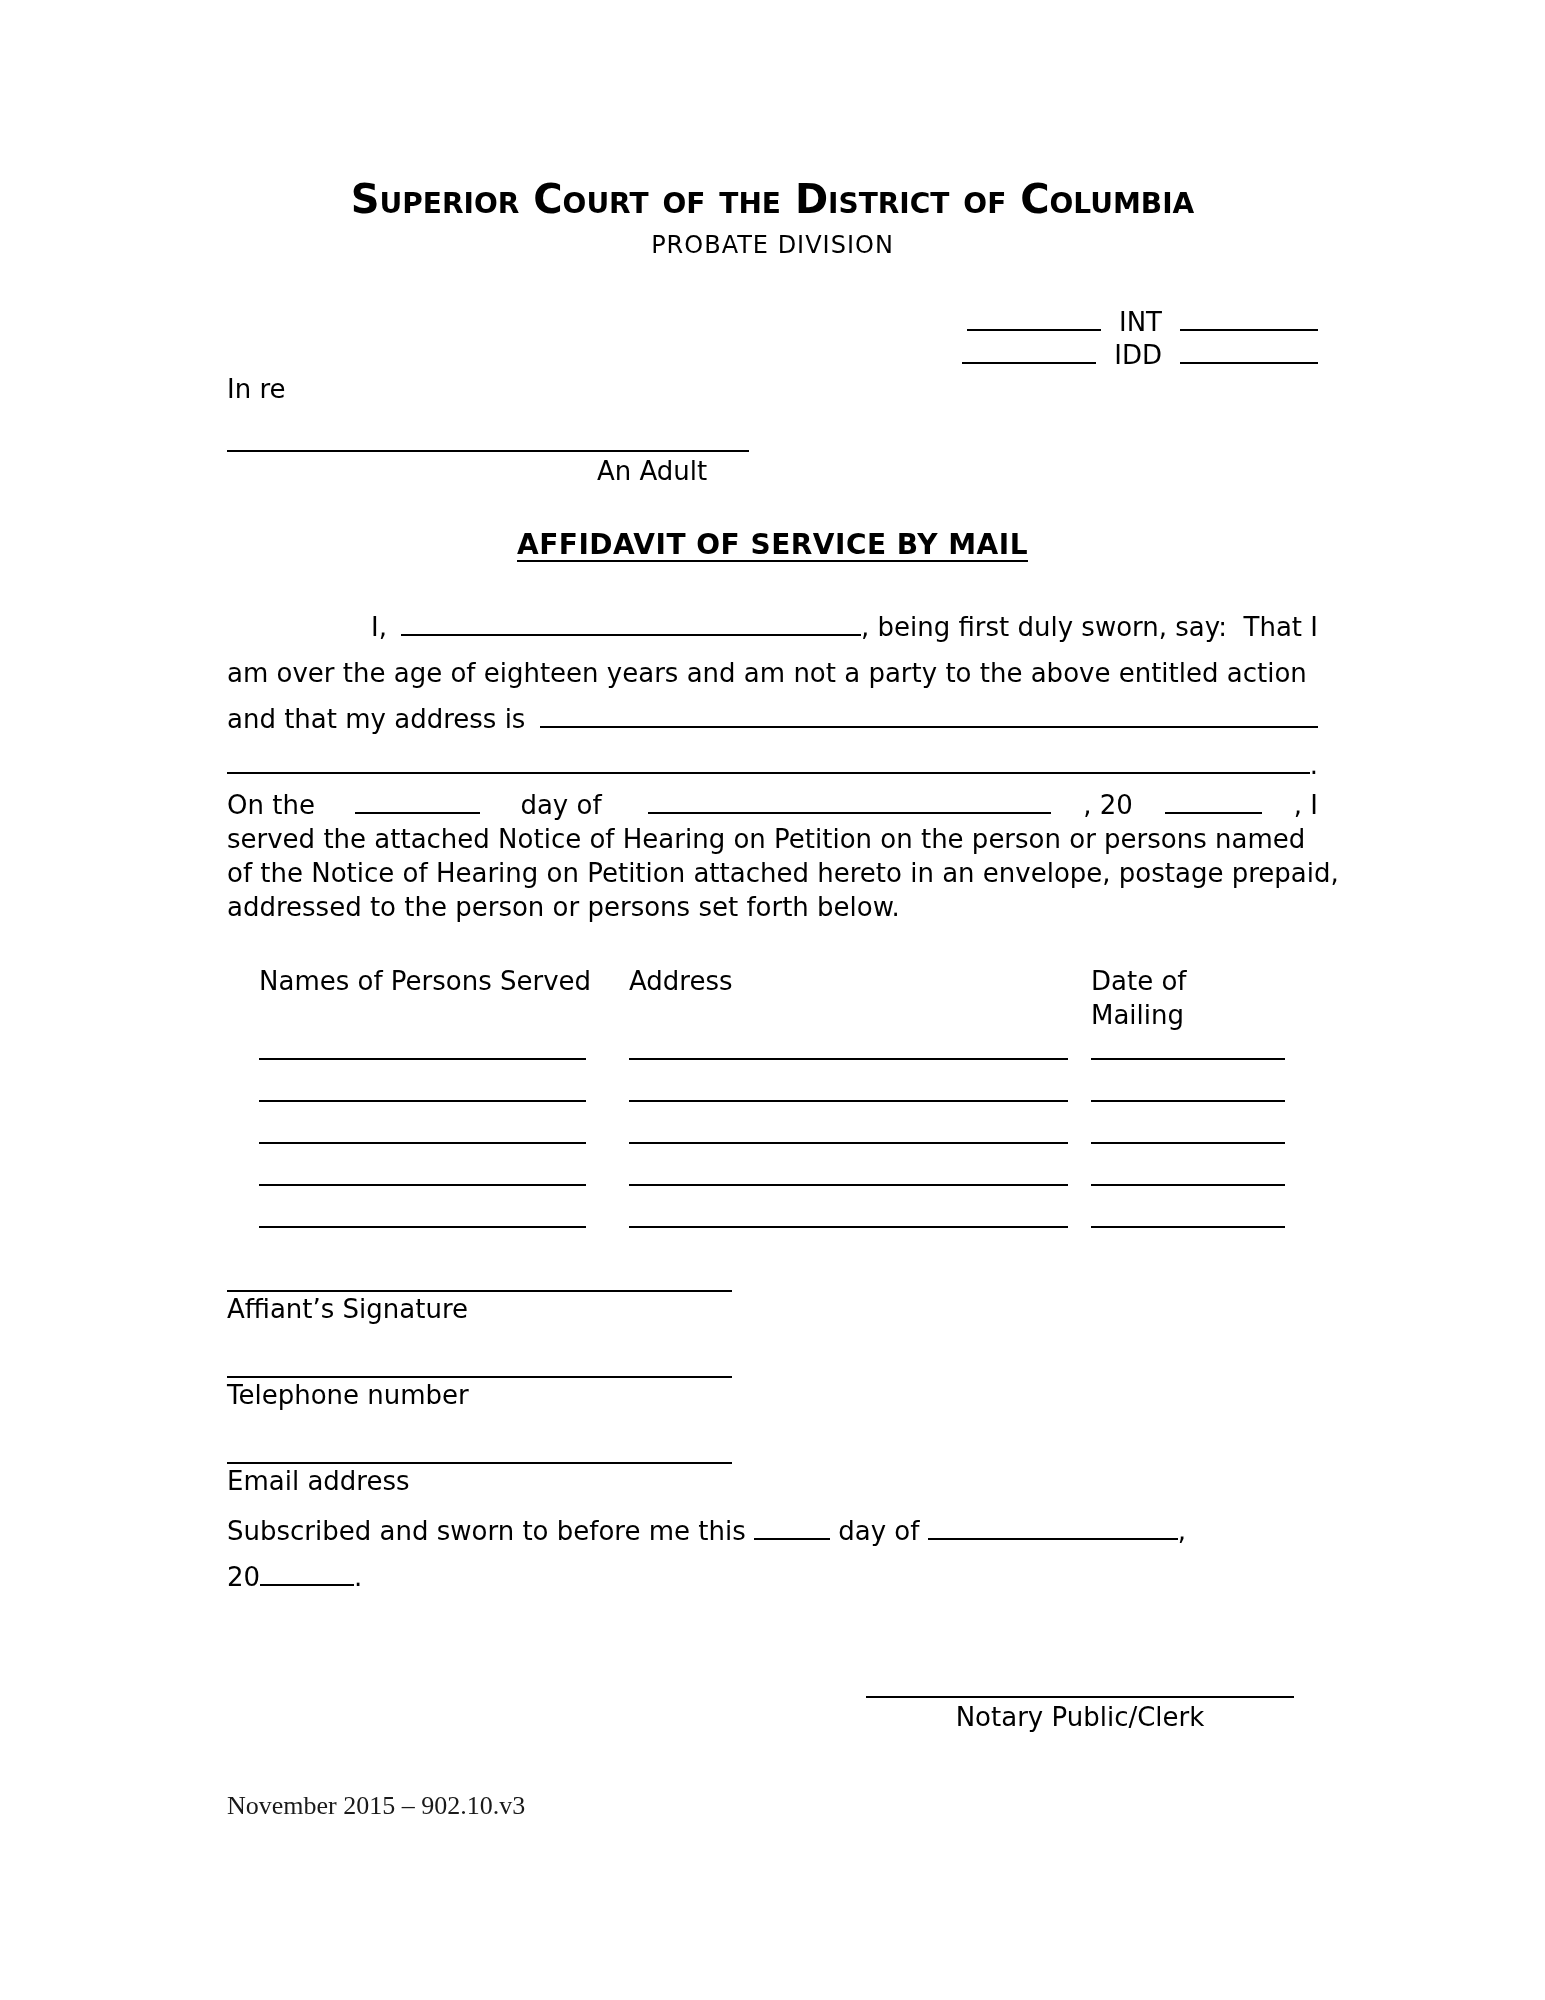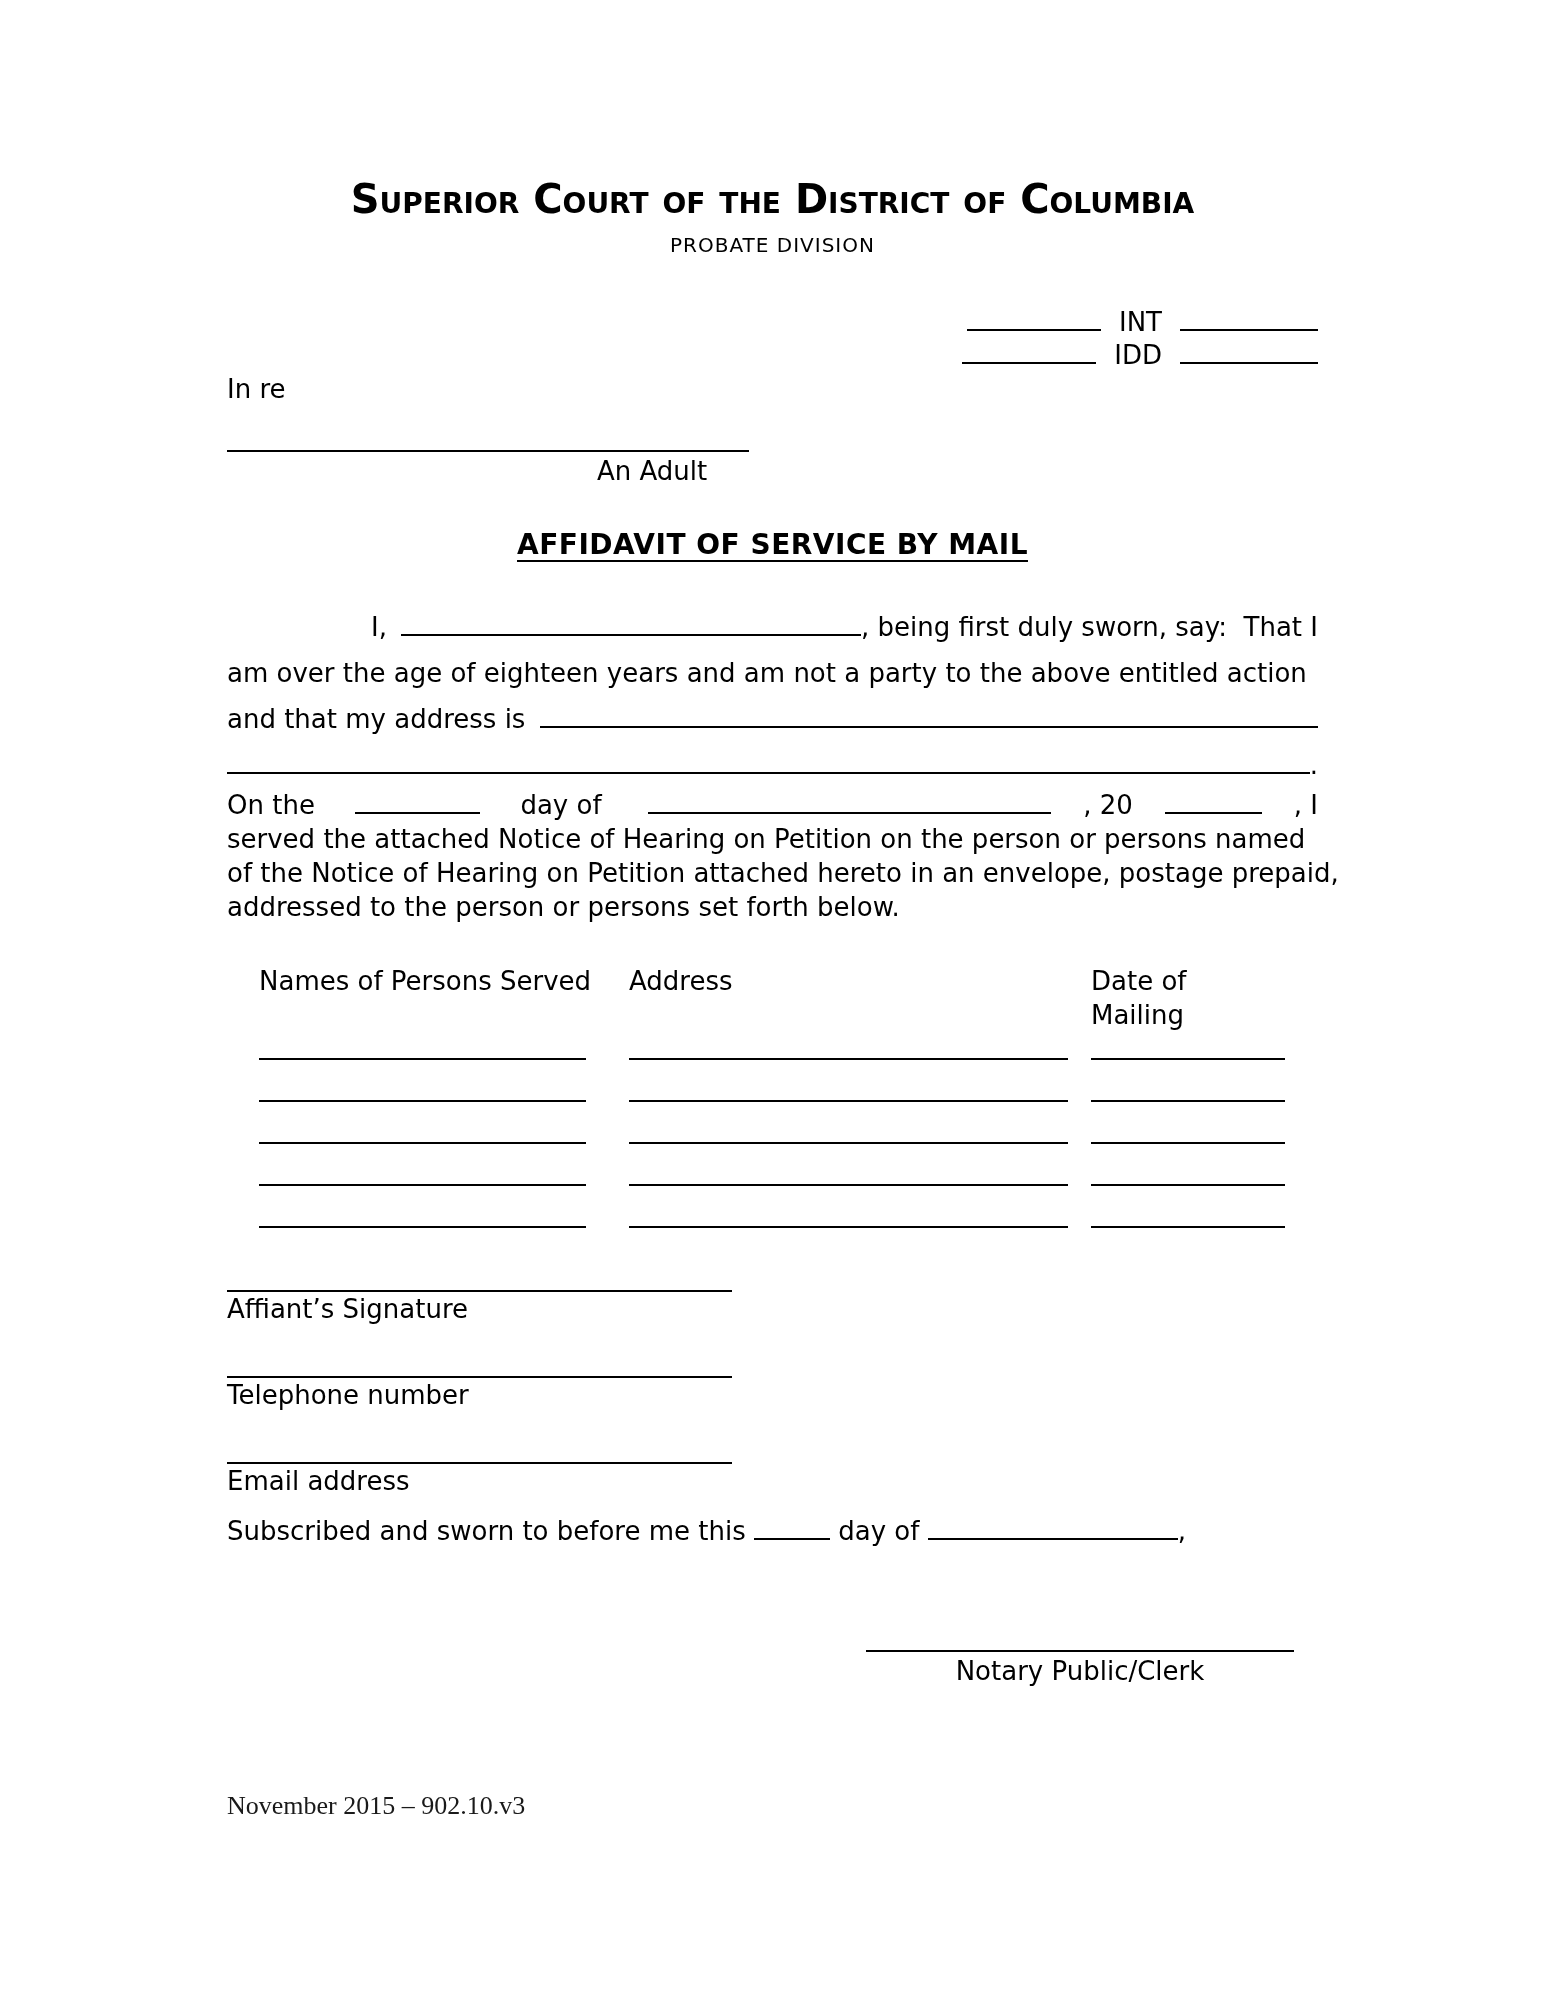--- a/index.html
+++ b/index.html
@@ -11,21 +11,21 @@
     background:#fff;color:#000;
     font-family:"DejaVu Sans",sans-serif;
     font-size:26px;line-height:34px;
   }
   .ws{white-space:pre;}
   
   .court-title{
     text-align:center;font-weight:bold;font-size:40px;line-height:46px;
     font-variant:small-caps;letter-spacing:0px;
   }
-  .division-title{text-align:center;font-size:20px;line-height:34px;margin-top:6px;letter-spacing:1px;}
+  .division-title{text-align:center;font-size:24px;line-height:34px;margin-top:6px;letter-spacing:1px;}
   
   .case-block{margin-top:44px;text-align:right;line-height:33px;}
   .case-lbl{display:inline-block;margin:0 18px;}
   .blank{display:inline-block;border-bottom:2px solid #000;height:20px;vertical-align:baseline;}
   .w134{width:134px}.w138{width:138px}.w125{width:125px}.w97{width:97px}
   .w76{width:76px}.w250{width:250px}.w94{width:94px}
   
   .in-re{margin-top:0px;}
   .inre-line{width:522px;height:44px;border-bottom:2px solid #000;}
   .an-adult{padding-left:370px;line-height:34px;margin-top:2px;}
@@ -168,20 +168,23 @@
     <div class="sig-group">
       <div class="sig-rule"></div>
       <div class="sig-label">Email address</div>
     </div>
   </div>
 
   <div class="jurat">
     <div class="l46">
       <span class="ws">Subscribed and sworn to before me this </span><span class="blank w76"></span><span class="ws"> day of </span><span class="blank w250"></span><span class="ws">,</span>
     </div>
+    <div class="l46">
+      <span class="ws">20</span><span class="blank w94"></span><span class="ws">.</span>
+    </div>
   </div>
 
   <div class="notary">
     <div class="notary-rule"></div>
     <div class="notary-label">Notary Public/Clerk</div>
   </div>
 
   <div class="footer">November 2015 – 902.10.v3</div>
 
 </div>

